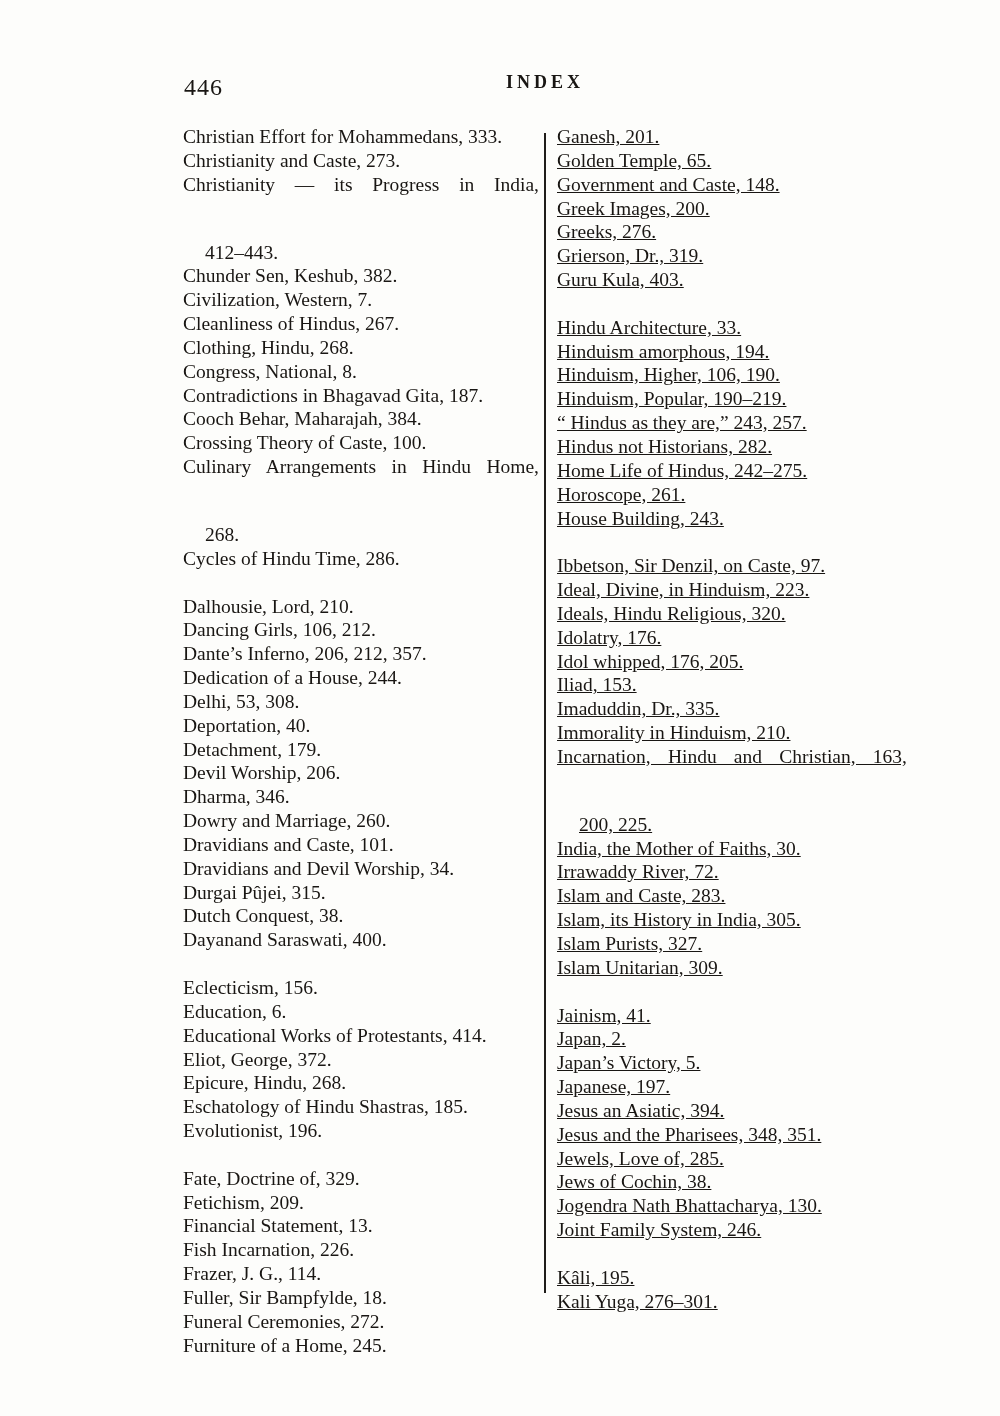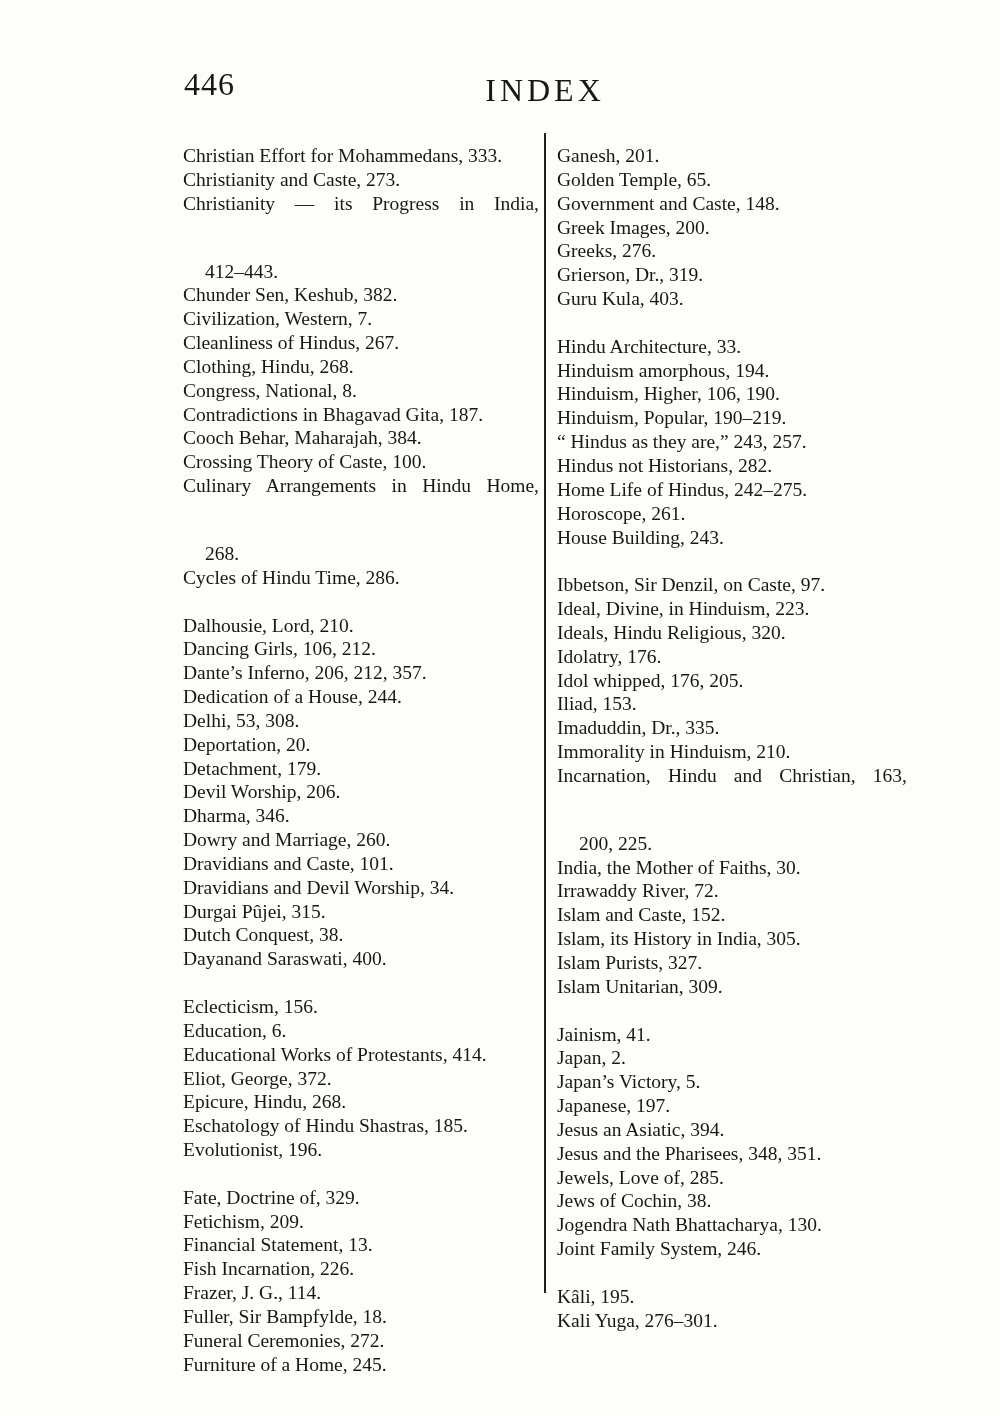--- a/index.html
+++ b/index.html
@@ -11,53 +11,55 @@
     height: 1416px;
     position: relative;
     background: #fdfdfb;
     font-family: "Liberation Serif", "DejaVu Serif", serif;
     color: #191613;
     overflow: hidden;
   }
   .page-number {
     position: absolute;
     left: 184px;
-    top: 66px;
-    font-size: 32px;
+    top: 74px;
+    font-size: 24px;
     letter-spacing: 1px;
   }
   .page-title {
     position: absolute;
     left: 395px;
     top: 72px;
     width: 300px;
     text-align: center;
-    font-size: 32px;
+    font-size: 18px;
     letter-spacing: 4px;
+    font-weight: bold;
   }
   .column-divider {
     position: absolute;
     left: 544px;
     top: 133px;
     width: 2px;
     height: 1160px;
     background: #201d1a;
   }
   .index-column {
     position: absolute;
-    top: 144px;
+    top: 125px;
     font-size: 19.5px;
   }
   #left-column {
     left: 183px;
     width: 356px;
   }
   #right-column {
     left: 557px;
     width: 350px;
+    text-decoration: underline;
   }
   .line {
     height: 23.85px;
     line-height: 23.85px;
     white-space: nowrap;
   }
   .line.indent {
     padding-left: 22px;
     margin-top: 44px;
   }
@@ -93,21 +95,21 @@
     <div class="line">Crossing Theory of Caste, 100.</div>
     <div class="line j">Culinary Arrangements in Hindu Home,</div>
     <div class="line indent">268.</div>
     <div class="line">Cycles of Hindu Time, 286.</div>
     <div class="line blank"></div>
     <div class="line">Dalhousie, Lord, 210.</div>
     <div class="line">Dancing Girls, 106, 212.</div>
     <div class="line">Dante’s Inferno, 206, 212, 357.</div>
     <div class="line">Dedication of a House, 244.</div>
     <div class="line">Delhi, 53, 308.</div>
-    <div class="line">Deportation, 20.</div>
+    <div class="line">Deportation, 40.</div>
     <div class="line">Detachment, 179.</div>
     <div class="line">Devil Worship, 206.</div>
     <div class="line">Dharma, 346.</div>
     <div class="line">Dowry and Marriage, 260.</div>
     <div class="line">Dravidians and Caste, 101.</div>
     <div class="line">Dravidians and Devil Worship, 34.</div>
     <div class="line">Durgai Pûjei, 315.</div>
     <div class="line">Dutch Conquest, 38.</div>
     <div class="line">Dayanand Saraswati, 400.</div>
     <div class="line blank"></div>
@@ -152,21 +154,21 @@
     <div class="line">Ideals, Hindu Religious, 320.</div>
     <div class="line">Idolatry, 176.</div>
     <div class="line">Idol whipped, 176, 205.</div>
     <div class="line">Iliad, 153.</div>
     <div class="line">Imaduddin, Dr., 335.</div>
     <div class="line">Immorality in Hinduism, 210.</div>
     <div class="line j">Incarnation, Hindu and Christian, 163,</div>
     <div class="line indent">200, 225.</div>
     <div class="line">India, the Mother of Faiths, 30.</div>
     <div class="line">Irrawaddy River, 72.</div>
-    <div class="line">Islam and Caste, 152.</div>
+    <div class="line">Islam and Caste, 283.</div>
     <div class="line">Islam, its History in India, 305.</div>
     <div class="line">Islam Purists, 327.</div>
     <div class="line">Islam Unitarian, 309.</div>
     <div class="line blank"></div>
     <div class="line">Jainism, 41.</div>
     <div class="line">Japan, 2.</div>
     <div class="line">Japan’s Victory, 5.</div>
     <div class="line">Japanese, 197.</div>
     <div class="line">Jesus an Asiatic, 394.</div>
     <div class="line">Jesus and the Pharisees, 348, 351.</div>

